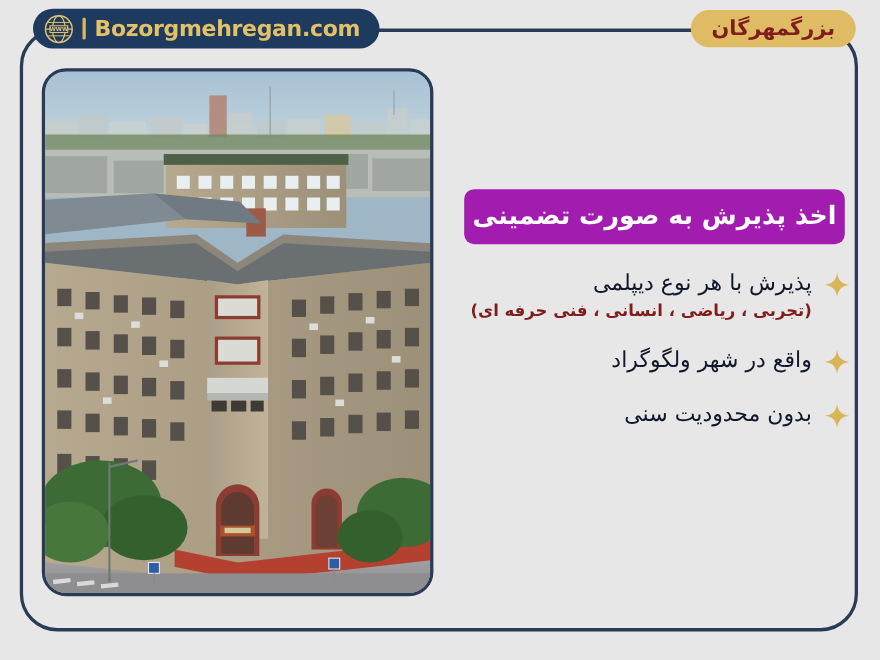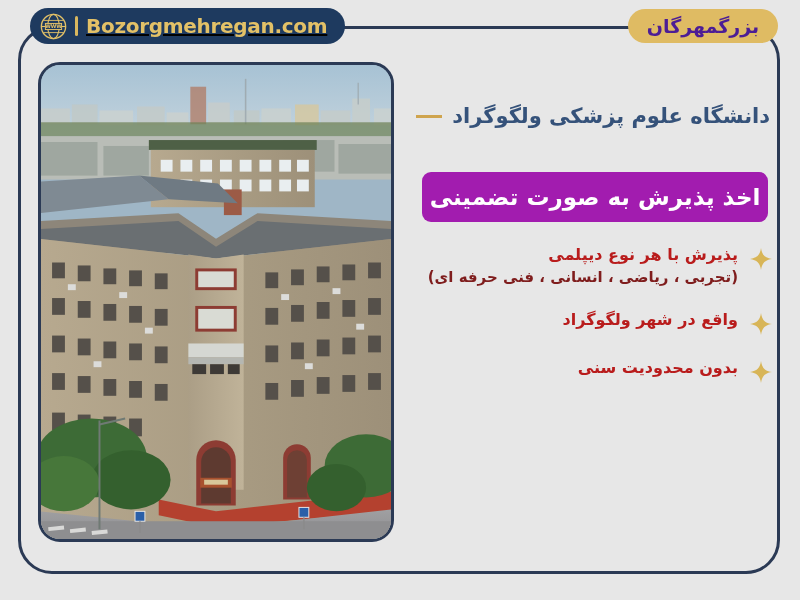--- a/index.html
+++ b/index.html
@@ -51,21 +51,20 @@
     left: 30px;
     top: 8px;
     height: 36px;
     padding: 0 18px 0 10px;
     background: #1e3a5f;
     border-radius: 20px;
     display: flex;
     align-items: center;
     gap: 8px;
     direction: ltr;
-    text-decoration: underline;
   }
   .globe-icon {
     width: 27px;
     height: 27px;
     flex: 0 0 auto;
   }
   .brand-divider {
     width: 3px;
     height: 20px;
     background: #d9b75f;
@@ -87,21 +86,21 @@
     height: 34px;
     min-width: 118px;
     padding: 0 16px;
     background: #dfbb63;
     border-radius: 18px;
     display: flex;
     align-items: center;
     justify-content: center;
   }
   .badge-text {
-    color: #4c1d95;
+    color: #7f1d1d;
     font-size: 19px;
     font-weight: bold;
     white-space: nowrap;
     direction: rtl;
   }
 
   
   .photo-wrap {
     position: absolute;
     left: 38px;
@@ -192,23 +191,23 @@
     flex: 0 0 auto;
     width: 22px;
     height: 22px;
     margin-top: 4px;
   }
   .bullet-body {
     flex: 1 1 auto;
     text-align: right;
   }
   .bullet-title {
-    color: #b91c1c;
-    font-size: 16px;
-    font-weight: bold;
+    color: #0f172a;
+    font-size: 20px;
+    font-weight: normal;
     line-height: 1.35;
   }
   .bullet-sub {
     color: #7f1d1d;
     font-size: 15px;
     font-weight: bold;
     line-height: 1.35;
     margin-top: 1px;
   }
 </style>
@@ -440,24 +439,20 @@
         </g>
 
         <line x1="60" y1="360" x2="60" y2="470" stroke="#6f7a74" stroke-width="2"></line>
         <line x1="60" y1="364" x2="86" y2="358" stroke="#6f7a74" stroke-width="2"></line>
       </svg>
     </div>
   </div>
 
   <div class="right-col">
 
-    <div class="title-row">
-      <span class="title-text">دانشگاه علوم پزشکی ولگوگراد</span>
-      <span class="title-dash"></span>
-    </div>
 
     <div class="blue-banner">
       <span class="blue-banner-text">اخذ پذیرش به صورت تضمینی</span>
     </div>
 
     <div class="bullets">
 
       <div class="bullet">
         <span class="bullet-star">
           <svg viewBox="0 0 24 24" xmlns="http://www.w3.org/2000/svg">

